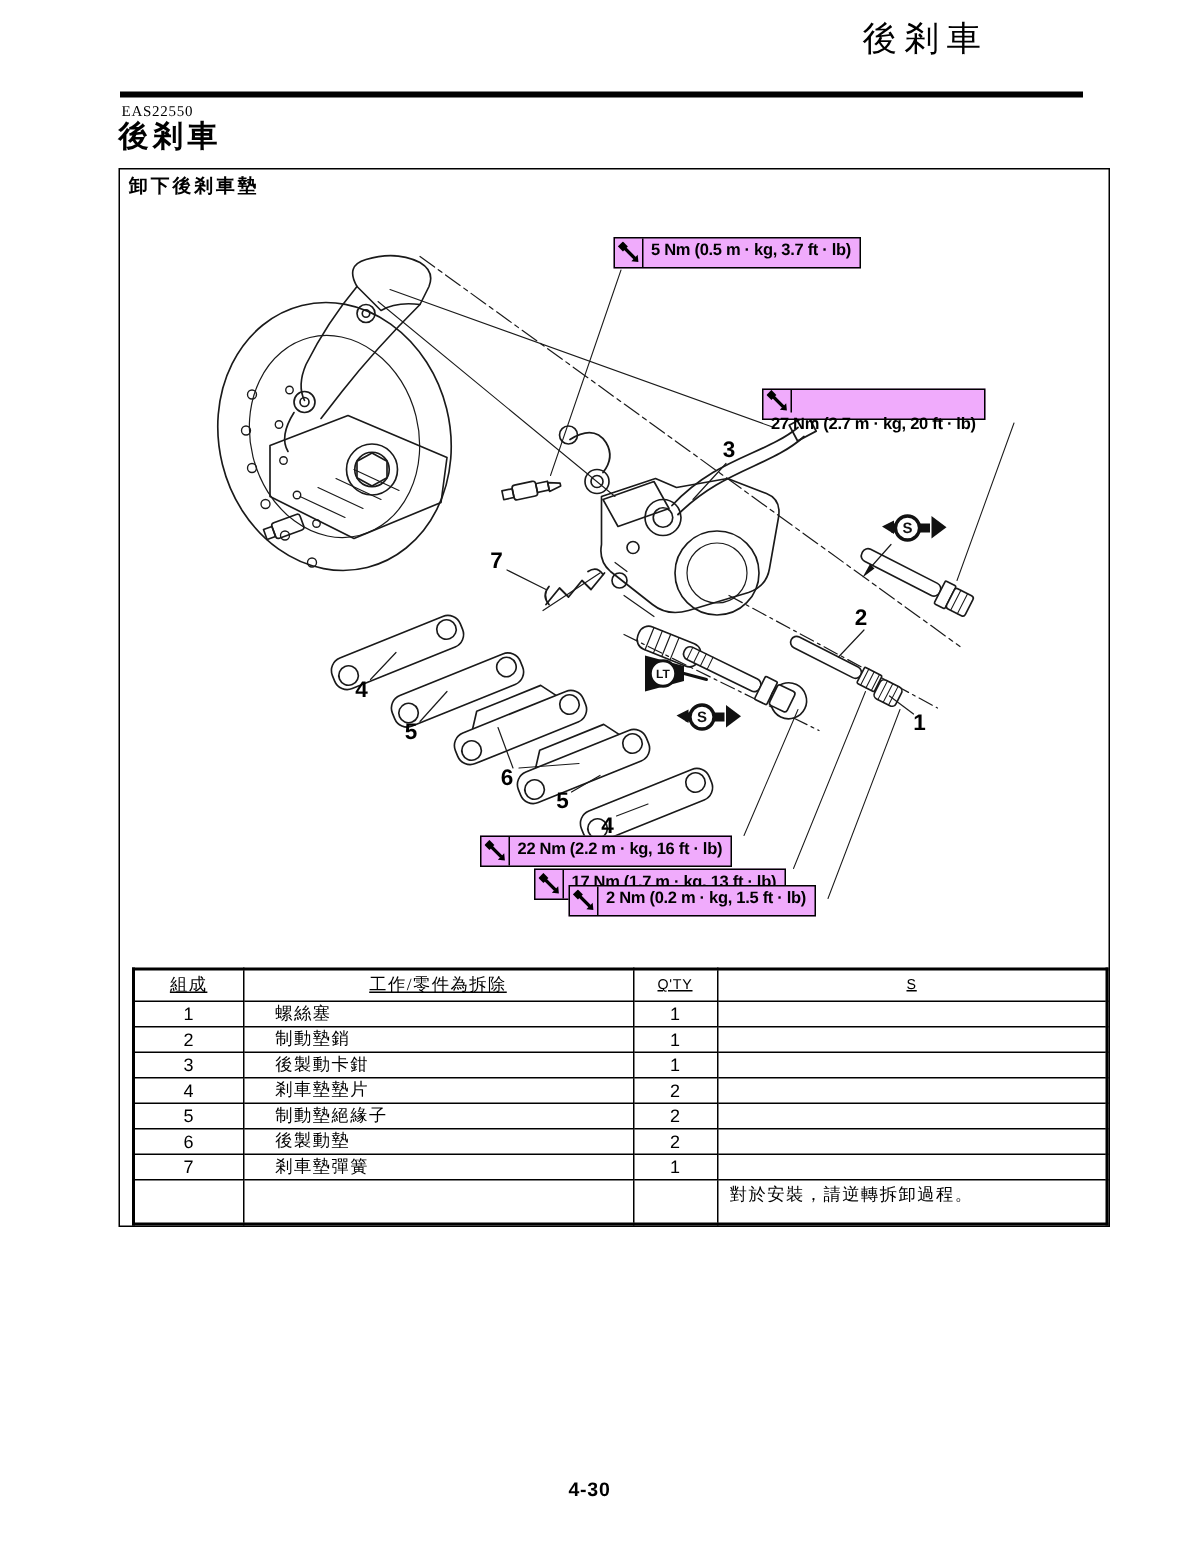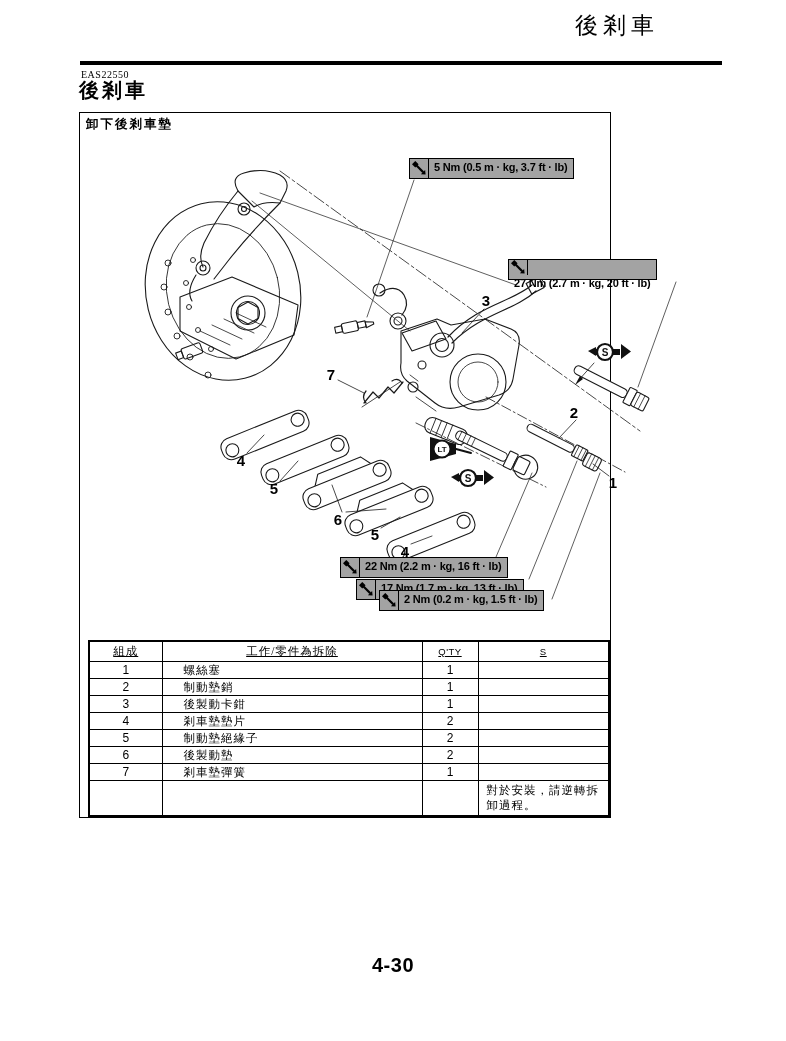--- a/index.html
+++ b/index.html
@@ -19,34 +19,34 @@
   .doc-code {
     position:absolute; top:69px; left:81px;
     font-family:Liberation Serif, serif;
     font-size:10px; letter-spacing:.5px;
   }
   .section-title {
     position:absolute; top:77px; left:79px;
     font-size:20px; font-weight:600; letter-spacing:3px;
   }
   .figure-box {
-    position:absolute; left:79px; top:112px; width:532px; height:706px;
+    position:absolute; left:79px; top:112px; width:661px; height:706px;
     border:1.6px solid #000; background:#fff;
   }
   .fig-caption {
     position:absolute; left:6px; top:3px;
     font-size:12.5px; font-weight:bold; letter-spacing:2px;
   }
   .diagram {
     position:absolute; left:0; top:22px; width:640px; height:512px;
   }
   .diagram svg.art { position:absolute; left:0; top:0; }
   .torque {
     position:absolute; display:flex; align-items:stretch; height:21px;
-    border:1.6px solid #000; background:#a3a3a3;
+    border:1.6px solid #000; background:#f0abfc;
     font-family:"Liberation Sans","DejaVu Sans",sans-serif;
     font-size:11px; font-weight:bold; white-space:nowrap;
   }
   .torque .ticon {
     width:19px; display:flex; align-items:center; justify-content:center;
     border-right:1.4px solid #000;
   }
   .torque .tlabel { padding:2px 6px 0 5px; letter-spacing:-.2px; }
   .pnum {
     position:absolute; transform:translate(-50%,-50%);
@@ -68,23 +68,23 @@
   }
   table.parts tr.hdr th.lat { font-family:"Liberation Sans","DejaVu Sans",sans-serif; font-size:9.5px; letter-spacing:.5px; }
   table.parts td { height:17px; font-size:12px; }
   table.parts td.num {
     text-align:center; font-family:"Liberation Sans","DejaVu Sans",sans-serif; font-size:12px;
   }
   table.parts td.job { padding-left:21px; letter-spacing:1px; font-size:11.5px; }
   table.parts tr.noterow td { height:30px; vertical-align:top; }
   table.parts td.remark { padding:2px 8px; font-size:11.5px; letter-spacing:1px; vertical-align:top; }
   .page-number {
-    position:absolute; top:954px; left:0; width:100%; text-align:center;
+    position:absolute; top:985px; left:0; width:100%; text-align:center;
     font-family:"Liberation Sans","DejaVu Sans",sans-serif;
-    font-size:20px; font-weight:bold; letter-spacing:.5px;
+    font-size:13px; font-weight:bold; letter-spacing:.5px;
   }
 </style>
 </head>
 <body>
 
 <div>
 
   <div class="running-header">後剎車</div>
   <div class="header-rule"></div>
   <div class="doc-code">EAS22550</div>
@@ -308,21 +308,21 @@
         <span class="ticon">
           <svg width="15" height="15" viewBox="0 0 16 16">
               <rect x="1" y="1" width="5" height="5" fill="#000" transform="rotate(45 3.5 3.5)"></rect>
               <path d="M3.5,3.5 L12,12" stroke="#000" stroke-width="2.4"></path>
               <polygon points="9.5,14 14.5,14.5 14,9.5" fill="#000"></polygon>
             </svg>
         </span>
         <span class="tlabel">27 Nm (2.7 m · kg, 20 ft · lb)</span>
       </div>
 
-      <div class="torque" style="left:260px; top:422px;">
+      <div class="torque" style="left:240px; top:422px;">
         <span class="ticon">
           <svg width="15" height="15" viewBox="0 0 16 16">
               <rect x="1" y="1" width="5" height="5" fill="#000" transform="rotate(45 3.5 3.5)"></rect>
               <path d="M3.5,3.5 L12,12" stroke="#000" stroke-width="2.4"></path>
               <polygon points="9.5,14 14.5,14.5 14,9.5" fill="#000"></polygon>
             </svg>
         </span>
         <span class="tlabel">22 Nm (2.2 m · kg, 16 ft · lb)</span>
       </div>
 

